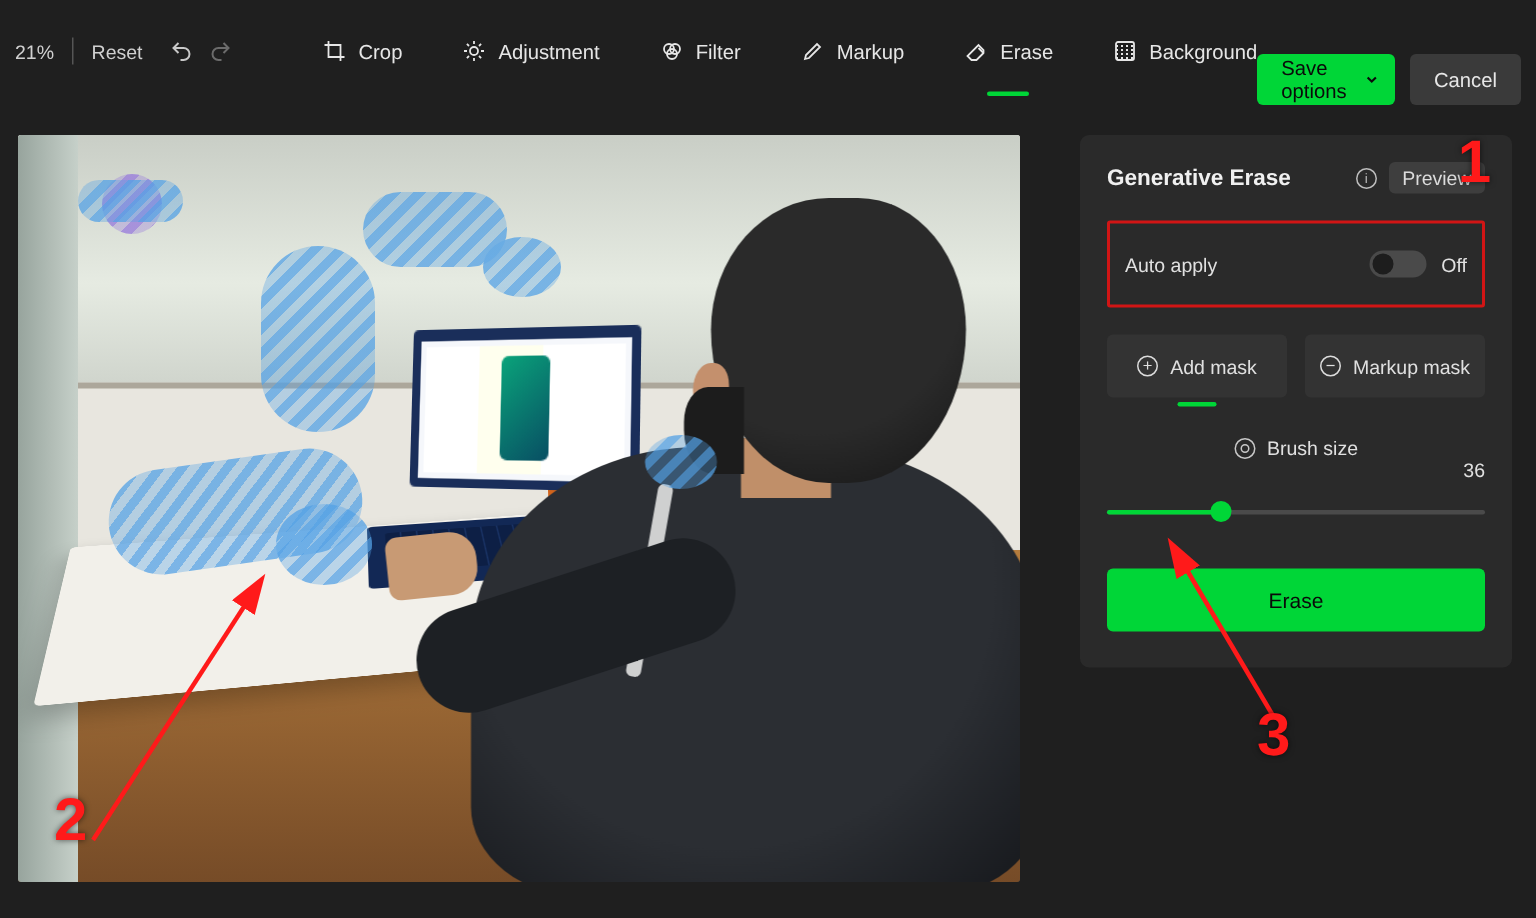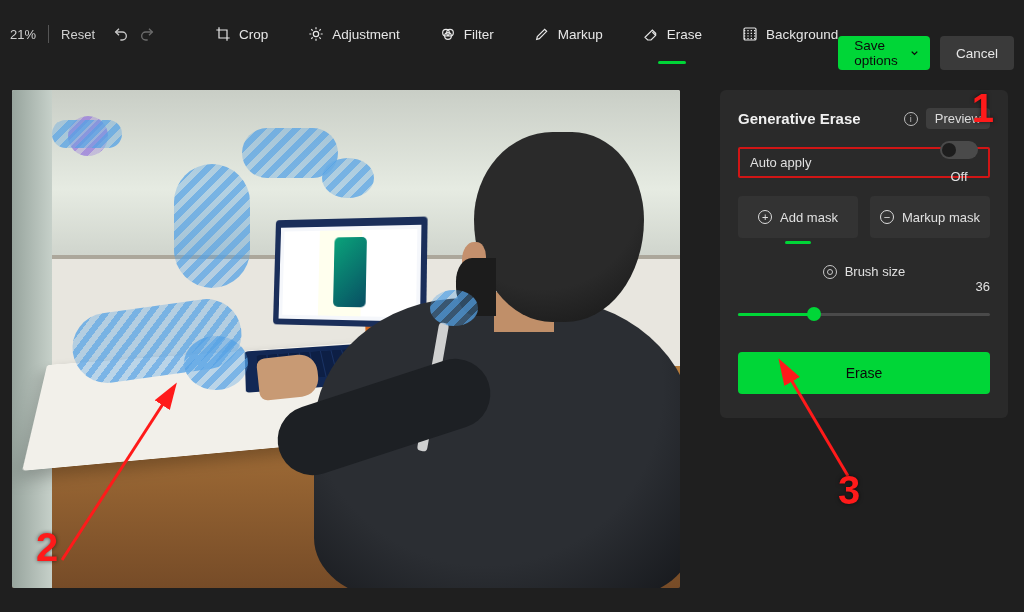--- a/index.html
+++ b/index.html
@@ -62,23 +62,23 @@
   .annot-num { position:absolute; font-size:40px; font-weight:600; color:#ff1a1a; text-shadow: 0 0 4px rgba(0,0,0,.6); pointer-events:none; }
   .arrow { position:absolute; pointer-events:none; }
 
   
   .side { position:absolute; top:90px; right:16px; width:288px; background:#2a2a2a; border-radius:6px; padding:18px 18px 24px 18px; }
   .panel-title-row { display:flex; align-items:center; gap:8px; }
   .panel-title { font-size:15px; font-weight:600; color:#f0f0f0; flex:1; }
   .info-ico { width:14px; height:14px; border:1.4px solid #bdbdbd; border-radius:50%; display:inline-flex; align-items:center; justify-content:center; font-size:9px; color:#bdbdbd; }
   .preview-pill { background:#3e3e3e; color:#dcdcdc; font-size:13px; padding:3px 9px; border-radius:4px; }
 
-  .auto-row { margin-top:18px; height:31px; border:2.5px solid #d11515; border-radius:2px; display:flex; align-items:center; padding:0 10px; }
+  .auto-row { margin-top:18px; height:58px; border:2.5px solid #d11515; border-radius:2px; display:flex; align-items:center; padding:0 10px; }
   .auto-label { font-size:13px; }
-  .auto-right { margin-left:auto; display:flex; align-items:center; gap:10px;flex-direction:column; }
+  .auto-right { margin-left:auto; display:flex; align-items:center; gap:10px; }
   .toggle { width:38px; height:18px; border-radius:10px; background:#4a4a4a; position:relative; cursor:pointer; }
   .toggle::after { content:""; position:absolute; left:2px; top:2px; width:14px; height:14px; border-radius:50%; background:#1d1d1d; }
   .toggle-state { font-size:13px; color:#e0e0e0; }
 
   .mask-row { display:flex; gap:12px; margin-top:18px; }
   .mask-btn { flex:1; height:42px; background:#333; border-radius:4px; display:flex; align-items:center; justify-content:center; gap:8px; font-size:13px; cursor:pointer; position:relative; }
   .mask-btn.active::after { content:""; position:absolute; bottom:-6px; left:50%; transform:translateX(-50%); width:26px; height:3px; background:#00d637; border-radius:2px; }
   .mask-ico { width:14px; height:14px; border:1.5px solid #dcdcdc; border-radius:50%; display:inline-flex; align-items:center; justify-content:center; font-size:11px; line-height:1; }
 
   .brush-row { margin-top:26px; display:flex; align-items:center;flex-direction:column; }

